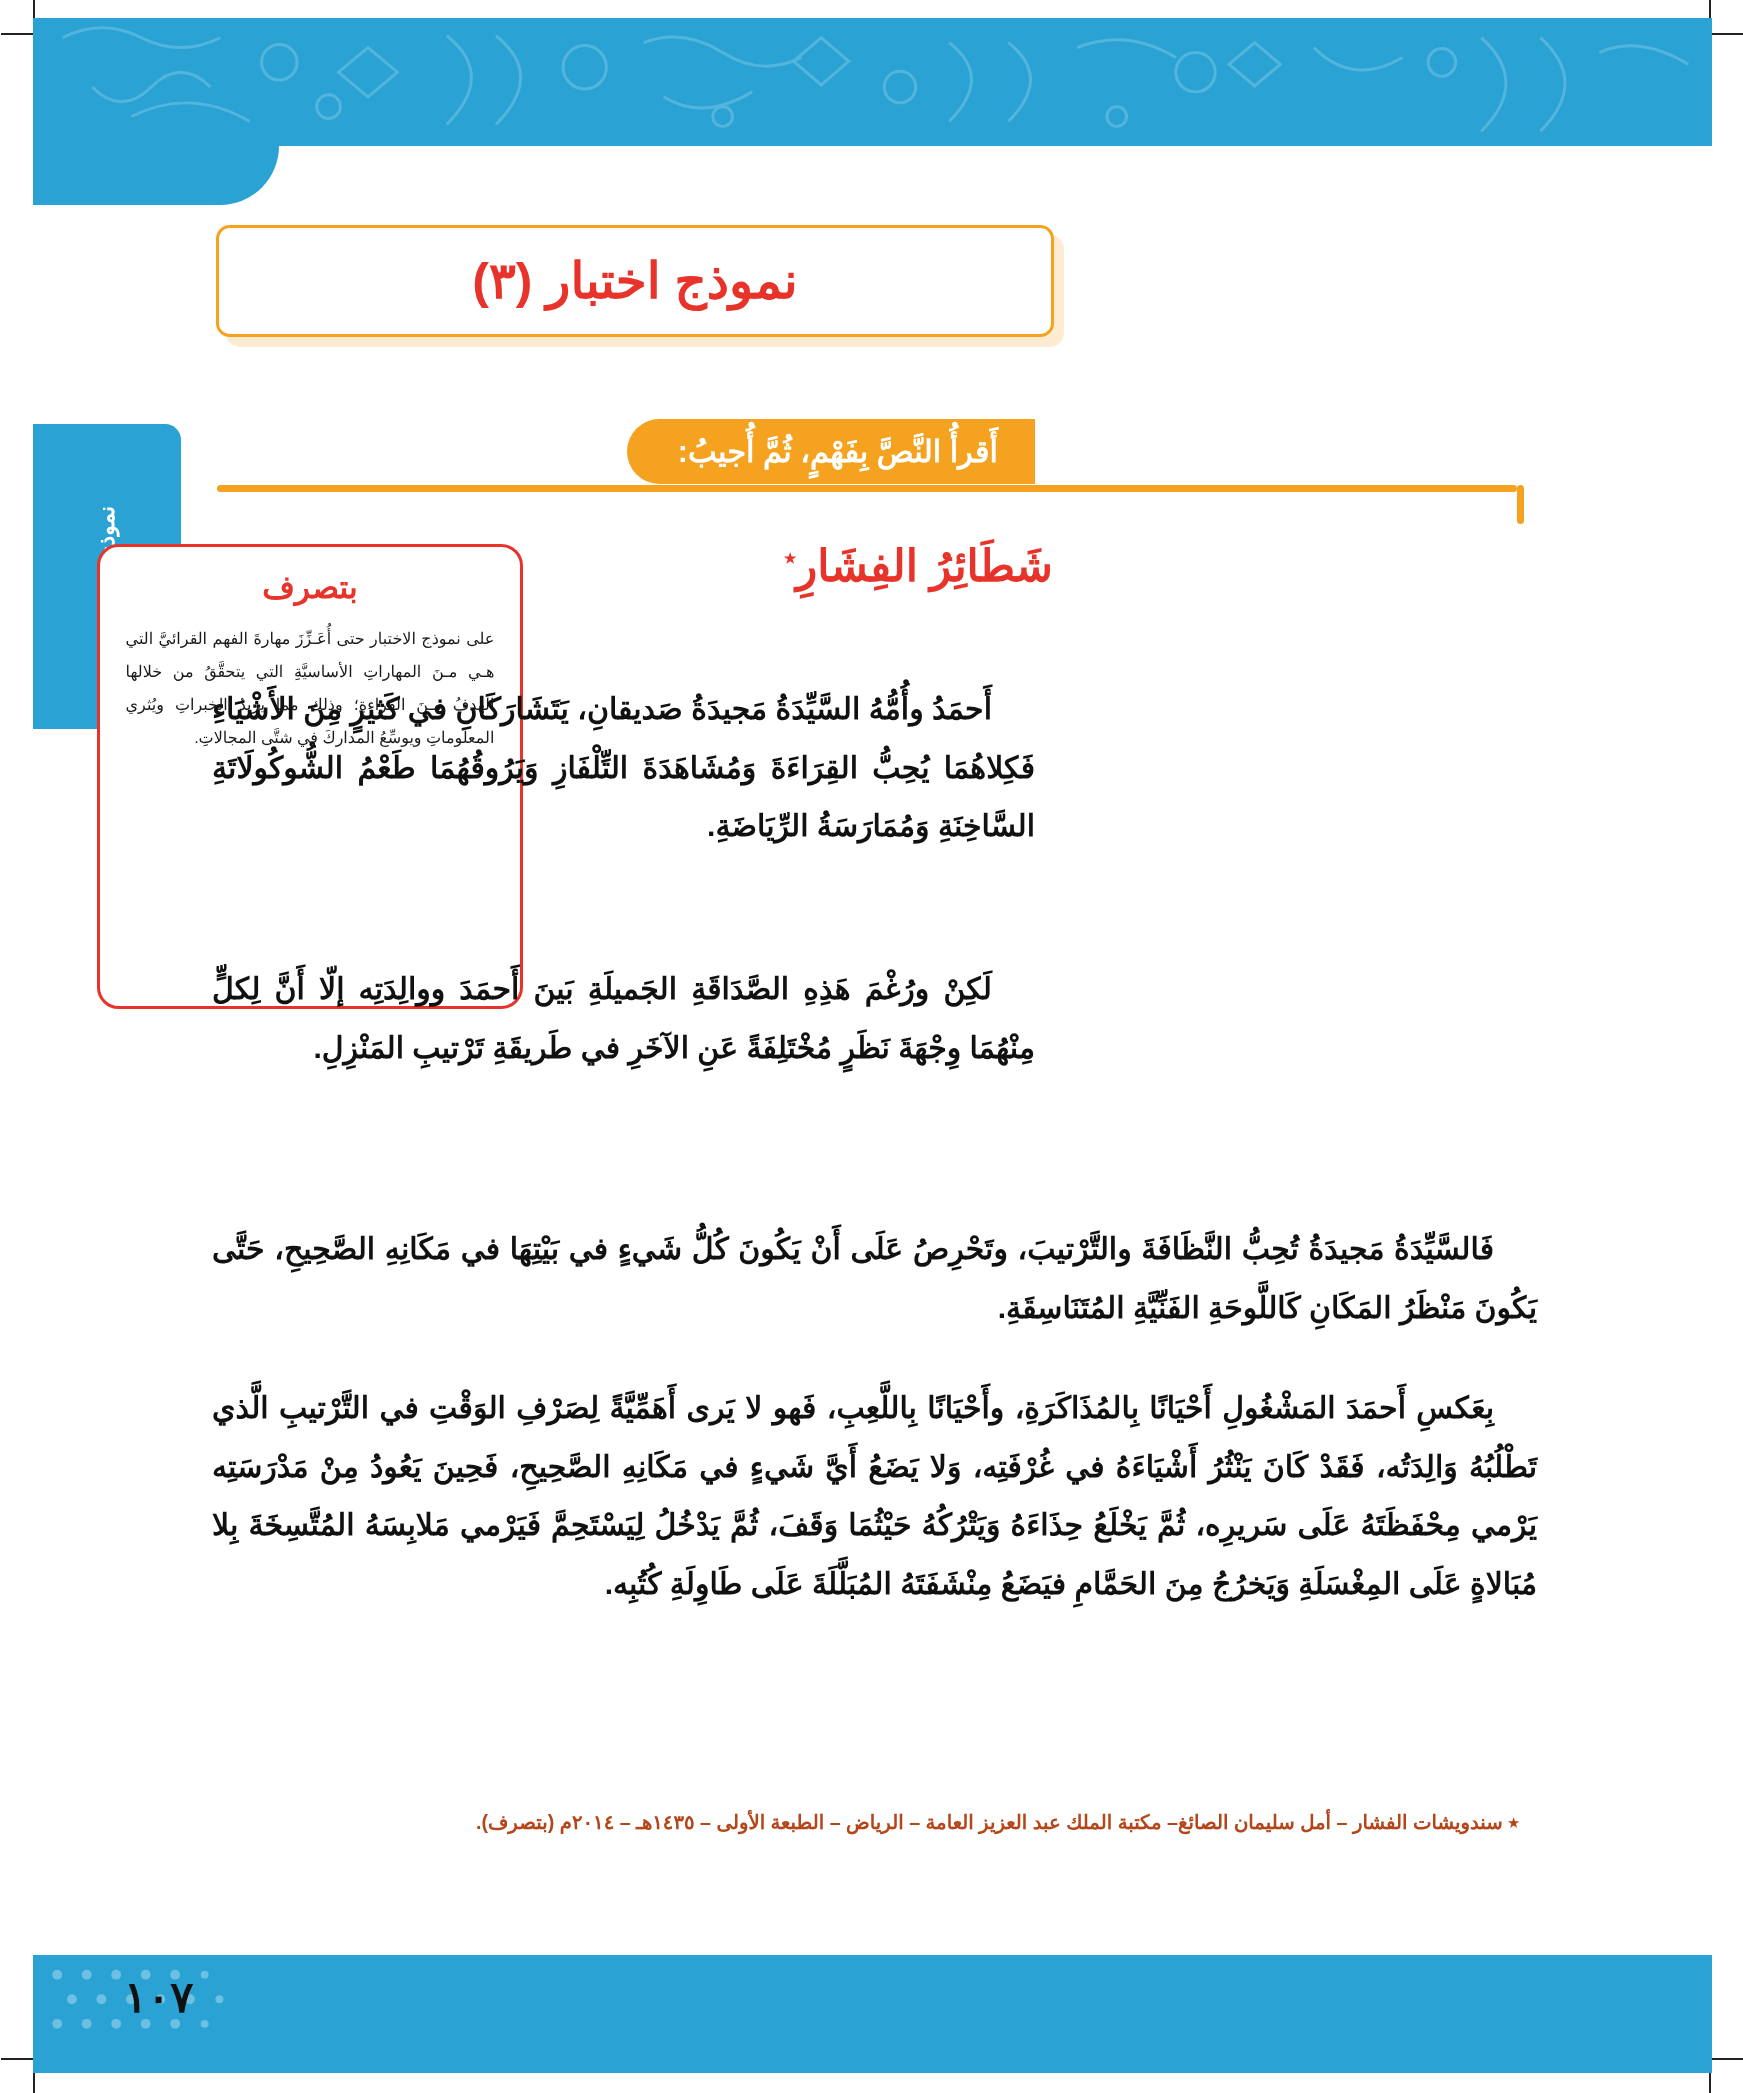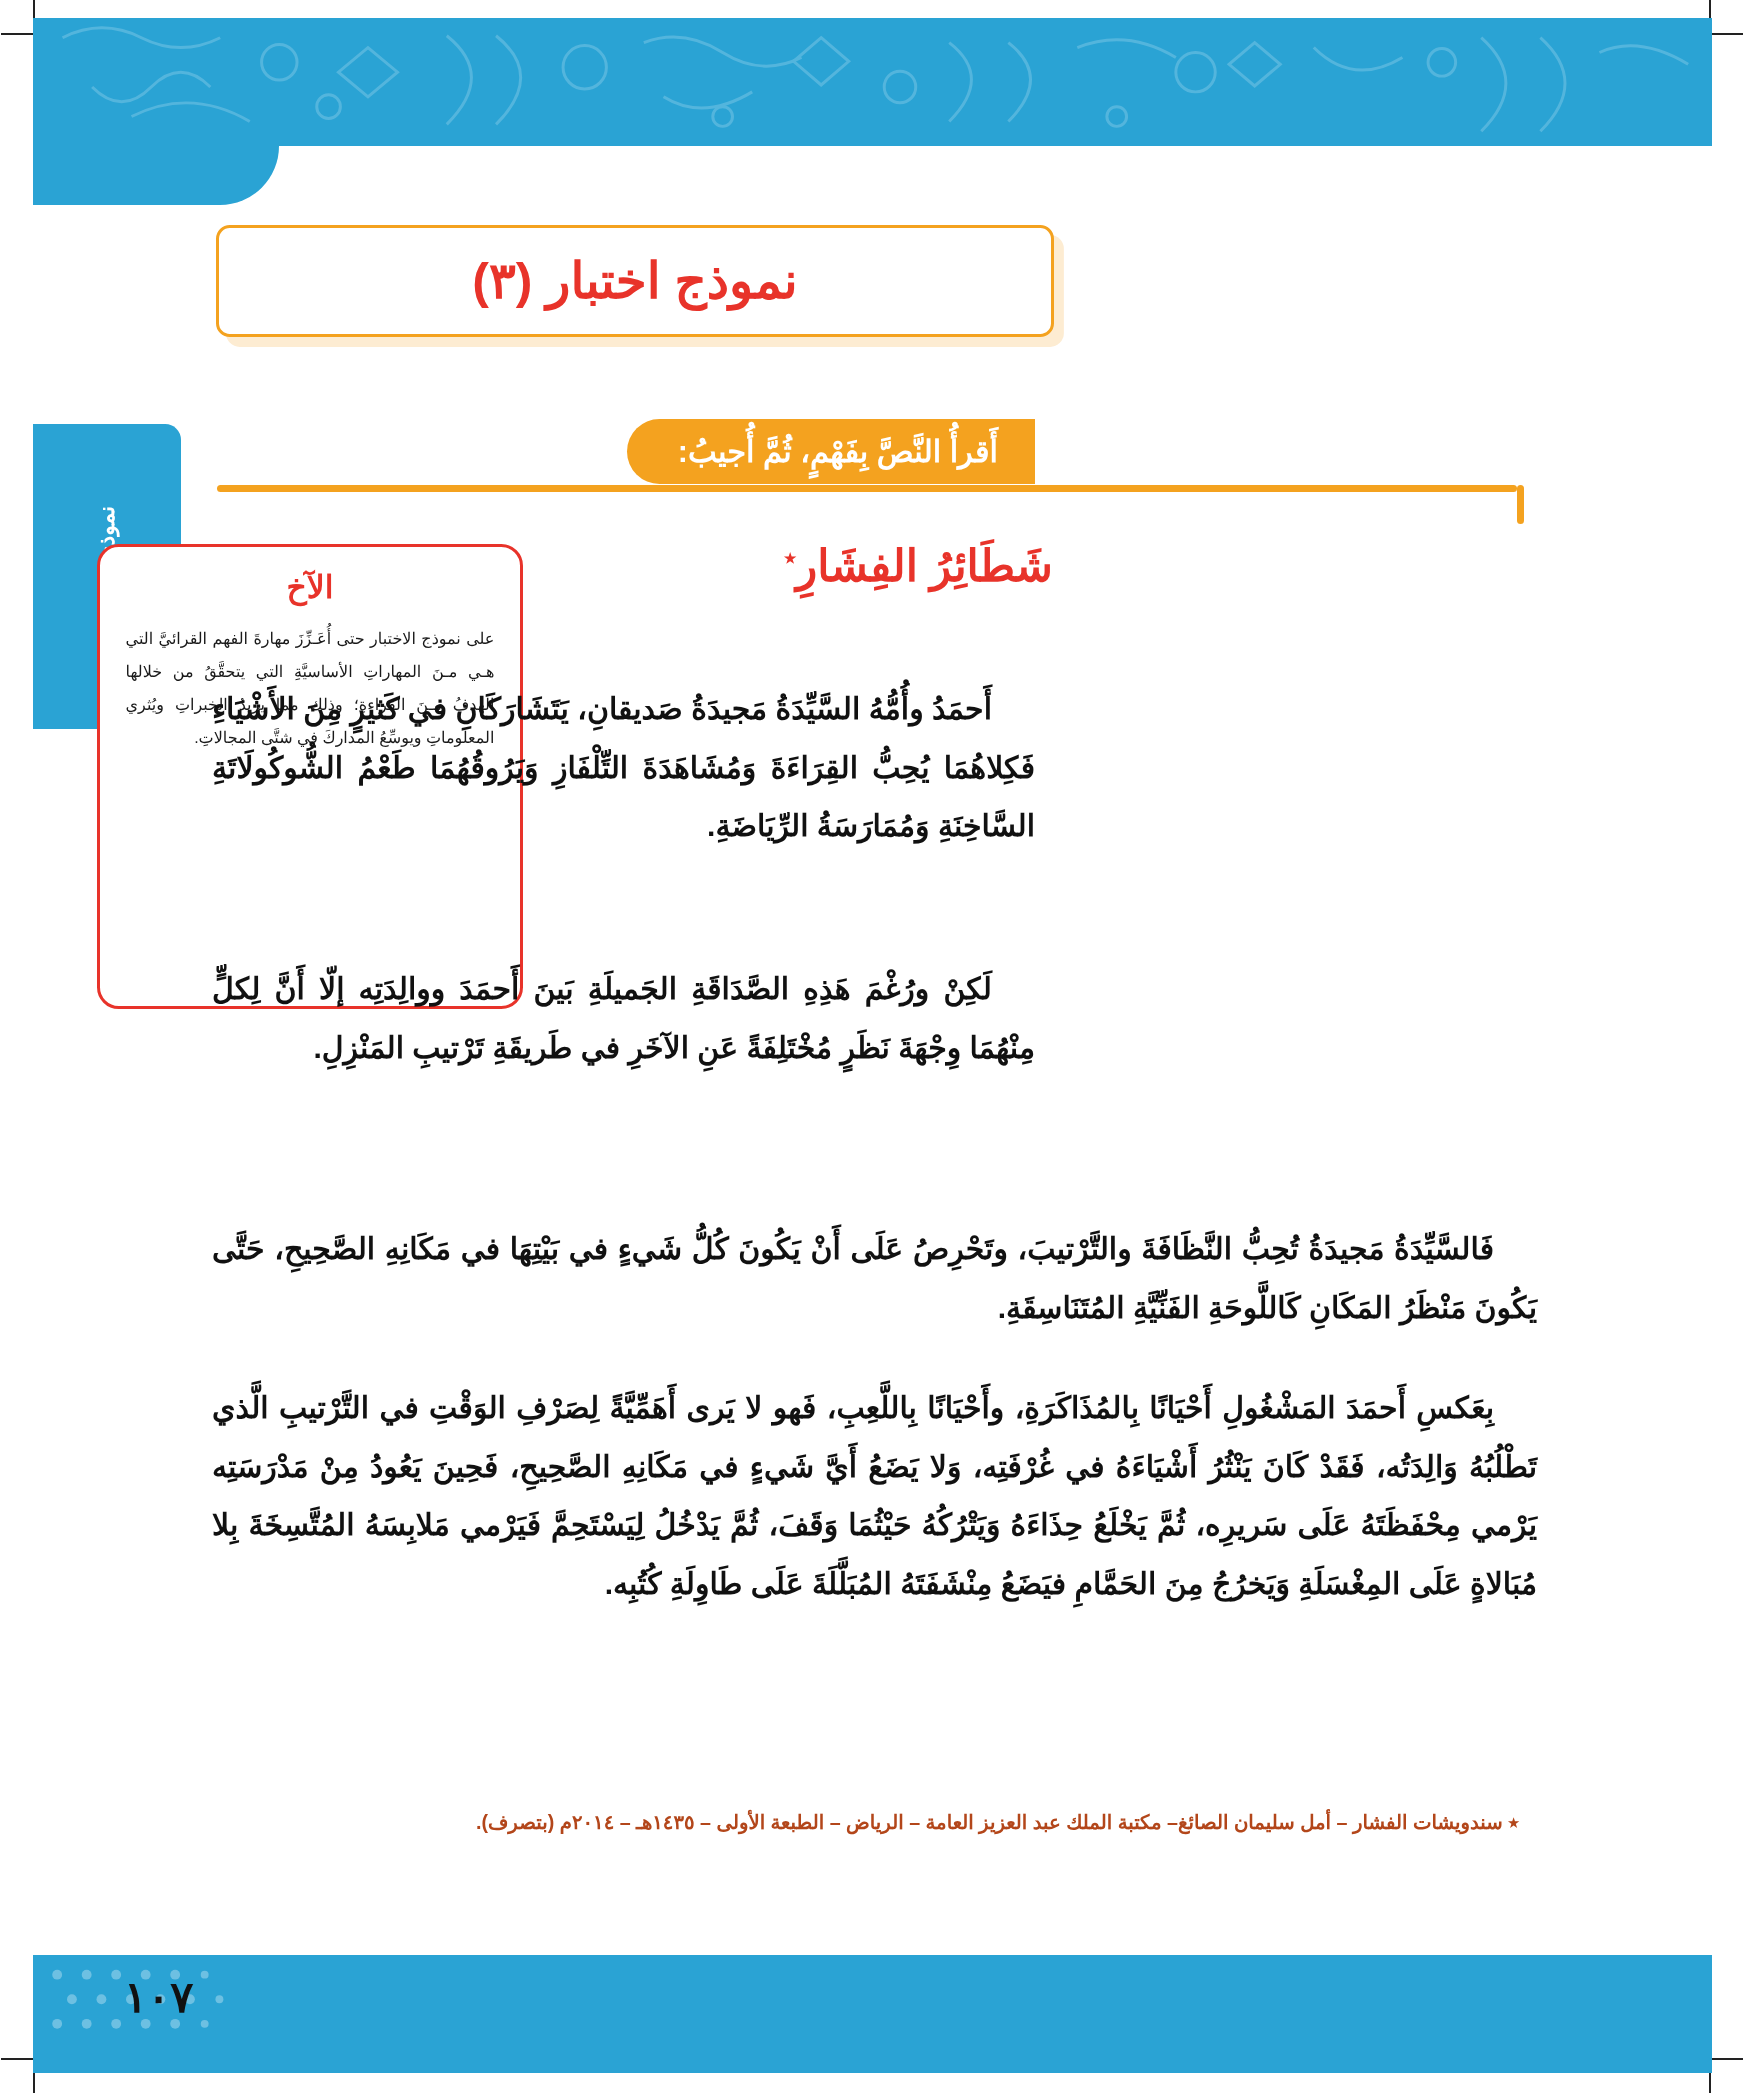--- a/index.html
+++ b/index.html
@@ -306,21 +306,21 @@
 
 <div class="side-tab">
   <span>نموذج اختبار (٣)</span>
 </div>
 
 <div class="article-title">
   <span>شَطَائِرُ الفِشَارِ</span><span class="star">٭</span>
 </div>
 
 <div class="practice-box">
-  <div class="practice-title">الآخ</div>
+  <div class="practice-title">بتصرف</div>
   <div class="practice-text">على نموذج الاختبار حتى أُعَـزِّزَ مهارةَ الفهم القرائيَّ التي هـي مـنَ المهاراتِ الأساسيَّةِ التي يتحقَّقُ من خلالها الهدفُ مـنَ القراءةِ؛ وذلك مما يزيدُ الخبراتِ ويُثري المعلوماتِ ويوسِّعُ المداركَ في شتَّى المجالاتِ.</div>
 </div>
 
 <div class="para" id="p1"><span class="indent"></span><span>أَحمَدُ وأُمُّهُ السَّيِّدَةُ مَجيدَةُ صَديقانِ، يَتَشَارَكَانِ في كَثيرٍ مِنَ الأَشْيَاءِ فَكِلاهُمَا يُحِبُّ القِرَاءَةَ وَمُشَاهَدَةَ التِّلْفَازِ وَيَرُوقُهُمَا طَعْمُ الشُّوكُولَاتَةِ السَّاخِنَةِ وَمُمَارَسَةُ الرِّيَاضَةِ.</span></div>
 <div class="para" id="p2"><span class="indent"></span><span>لَكِنْ ورُغْمَ هَذِهِ الصَّدَاقَةِ الجَميلَةِ بَينَ أَحمَدَ ووالِدَتِه إلّا أَنَّ لِكلٍّ مِنْهُمَا وِجْهَةَ نَظَرٍ مُخْتَلِفَةً عَنِ الآخَرِ في طَريقَةِ تَرْتيبِ المَنْزِلِ.</span></div>
 <div class="para" id="p3"><span class="indent"></span><span>فَالسَّيِّدَةُ مَجيدَةُ تُحِبُّ النَّظَافَةَ والتَّرْتيبَ، وتَحْرِصُ عَلَى أَنْ يَكُونَ كُلُّ شَيءٍ في بَيْتِهَا في مَكَانِهِ الصَّحِيحِ، حَتَّى يَكُونَ مَنْظَرُ المَكَانِ كَاللَّوحَةِ الفَنِّيَّةِ المُتَنَاسِقَةِ.</span></div>
 <div class="para" id="p4"><span class="indent"></span><span>بِعَكسِ أَحمَدَ المَشْغُولِ أَحْيَانًا بِالمُذَاكَرَةِ، وأَحْيَانًا بِاللَّعِبِ، فَهو لا يَرى أَهَمِّيَّةً لِصَرْفِ الوَقْتِ في التَّرْتيبِ الَّذي تَطْلُبُهُ وَالِدَتُه، فَقَدْ كَانَ يَنْثُرُ أَشْيَاءَهُ في غُرْفَتِه، وَلا يَضَعُ أَيَّ شَيءٍ في مَكَانِهِ الصَّحِيحِ، فَحِينَ يَعُودُ مِنْ مَدْرَسَتِه يَرْمي مِحْفَظَتَهُ عَلَى سَريرِه، ثُمَّ يَخْلَعُ حِذَاءَهُ وَيَتْرُكُهُ حَيْثُمَا وَقَفَ، ثُمَّ يَدْخُلُ لِيَسْتَحِمَّ فَيَرْمي مَلابِسَهُ المُتَّسِخَةَ بِلا مُبَالاةٍ عَلَى المِغْسَلَةِ وَيَخرُجُ مِنَ الحَمَّامِ فيَضَعُ مِنْشَفَتَهُ المُبَلَّلَةَ عَلَى طَاوِلَةِ كُتُبِه.</span></div>
 
 <div class="source-note">٭ سندويشات الفشار – أمل سليمان الصائغ– مكتبة الملك عبد العزيز العامة – الرياض – الطبعة الأولى – ١٤٣٥هـ – ٢٠١٤م (بتصرف).</div>
 

